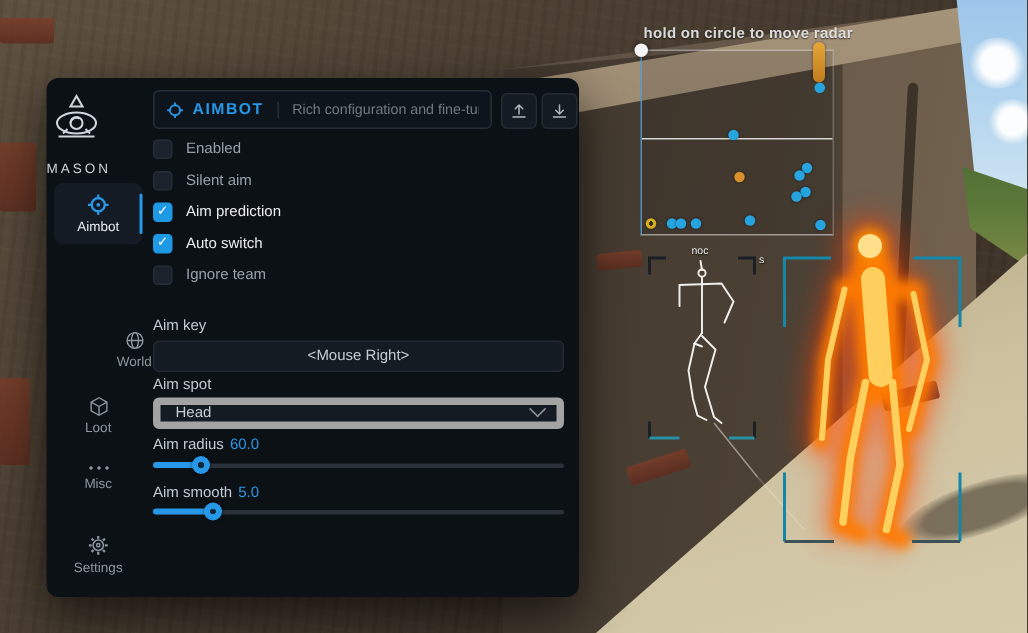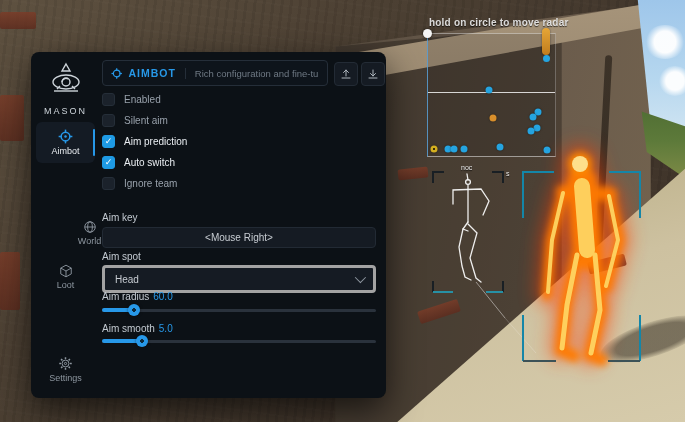--- a/index.html
+++ b/index.html
@@ -58,21 +58,21 @@
   .esp-label{position:absolute;color:#ececec;font-size:7px;text-shadow:0 1px 1px rgba(0,0,0,.8);}
   #marker-capsule{position:absolute;left:542px;top:28px;width:8px;height:27px;border-radius:4px;
     background:linear-gradient(180deg,#e6a637,#c07c1e);box-shadow:0 0 2px rgba(0,0,0,.5);}
   #marker-dot{position:absolute;left:543px;top:55px;width:7px;height:7px;border-radius:50%;background:#25a4e0;}
   svg.layer{position:absolute;left:0;top:0;pointer-events:none;}
 
   
   #panel{position:absolute;left:31px;top:52px;width:355px;height:346px;z-index:10;
     background:#0c1116;border-radius:8px;box-shadow:0 12px 34px rgba(0,0,0,.65);color:#cfd5db;}
   #sidebar{position:absolute;left:0;top:0;width:69px;height:100%;}
-  #logo{position:absolute;left:0;top:8px;width:69px;text-align:center;}
+  #logo{position:absolute;left:0;top:8px;width:69px;}
   #logo-text{display:block;margin-top:2px;font-size:9px;letter-spacing:2px;color:#cdd4da;}
   .side-item{position:absolute;left:0;width:69px;text-align:center;cursor:pointer;color:#8d969f;}
   .side-item .si-label{display:block;font-size:9px;margin-top:2px;}
   .side-item svg{display:block;margin:0 auto;}
   #item-aimbot{left:5px;top:70px;width:59px;height:41px;background:#141b24;border-radius:6px;color:#e9edf1;
     padding-top:0;}
   #item-aimbot .accent-bar{position:absolute;right:0;top:7px;width:2px;height:27px;background:#2798e8;border-radius:2px;}
   #item-aimbot svg{margin-top:7px;}
 
   #content{position:absolute;left:69px;top:0;width:286px;height:100%;}
@@ -93,23 +93,23 @@
   .toggle-row.on .cbox{background:#1e9ae4;border-color:#1e9ae4;}
   .toggle-row.on .check{display:block;}
   .t-label{margin-left:9px;font-size:10px;color:#98a1ab;}
   .toggle-row.on .t-label{color:#e9edf1;}
 
   .section-label{position:absolute;left:2px;font-size:10px;color:#c3cad1;}
   .section-label .val{color:#2798e8;margin-left:4px;}
   #key-btn{position:absolute;left:2px;top:175px;width:274px;height:21px;background:#151b23;border:1px solid #222a34;
     border-radius:4px;box-sizing:border-box;display:flex;align-items:center;justify-content:center;
     font-size:10px;color:#c7ccd2;cursor:pointer;}
-  #spot-select{position:absolute;left:2px;top:213px;width:274px;height:21px;background:#151b23;border:3px solid #a3a3a3;
-    border-radius:4px;box-sizing:border-box;display:flex;align-items:center;font-size:10px;color:#c7ccd2;
-    padding:11px 10px;cursor:pointer;}
+  #spot-select{position:absolute;left:2px;top:213px;width:274px;height:21px;background:#151b23;border:5px solid #a3a3a3;
+    border-radius:4px;box-sizing:border-box;display:flex;align-items:flex-start;font-size:10px;color:#c7ccd2;
+    padding:0 10px;cursor:pointer;}
   .chev{margin-left:auto;width:7px;height:7px;border-right:1.5px solid #8d969f;border-bottom:1.5px solid #8d969f;
     transform:rotate(45deg) translateY(-2px);}
   .slider{position:absolute;left:2px;width:274px;height:11px;cursor:pointer;}
   .slider .track{position:absolute;left:0;right:0;top:5px;height:3px;background:#2a323c;border-radius:2px;}
   .slider .fill{position:absolute;left:0;top:4px;height:4px;background:#2798e8;border-radius:2px;}
   .slider .thumb{position:absolute;top:0;width:12px;height:12px;border-radius:50%;transform:translateX(-50%);
     background:radial-gradient(circle,#0d2a3d 0 2px,#2798e8 2px);box-shadow:0 0 3px rgba(0,0,0,.5);}
 </style>
 </head>
 <body>
@@ -284,20 +284,28 @@
     <div class="side-item" style="top:212px;">
       <svg width="14" height="14" viewBox="0 0 24 24">
         <g stroke="#8d969f" stroke-width="1.6" fill="none" stroke-linejoin="round">
           <path d="M12 2 L21 7 V17 L12 22 L3 17 V7 Z"></path>
           <path d="M3 7 L12 12 L21 7 M12 12 V22"></path>
         </g>
       </svg>
       <span class="si-label">Loot</span>
     </div>
 
+    <div class="side-item" style="top:257px;">
+      <svg width="16" height="6" viewBox="0 0 24 8">
+        <circle cx="4" cy="4" r="1.8" fill="#8d969f"></circle>
+          <circle cx="12" cy="4" r="1.8" fill="#8d969f"></circle>
+          <circle cx="20" cy="4" r="1.8" fill="#8d969f"></circle>
+      </svg>
+      <span class="si-label">Misc</span>
+    </div>
 
     <div class="side-item" style="top:304px;">
       <svg width="15" height="15" viewBox="0 0 24 24">
         <g stroke="#8d969f" stroke-width="1.6" fill="none">
           <circle cx="12" cy="12" r="5.5"></circle>
           <circle cx="12" cy="12" r="1.8"></circle>
           <g stroke-width="2.4">
             <line x1="12" y1="2" x2="12" y2="5"></line>
               <line x1="12" y1="19" x2="12" y2="22"></line>
             <line x1="2" y1="12" x2="5" y2="12"></line>

